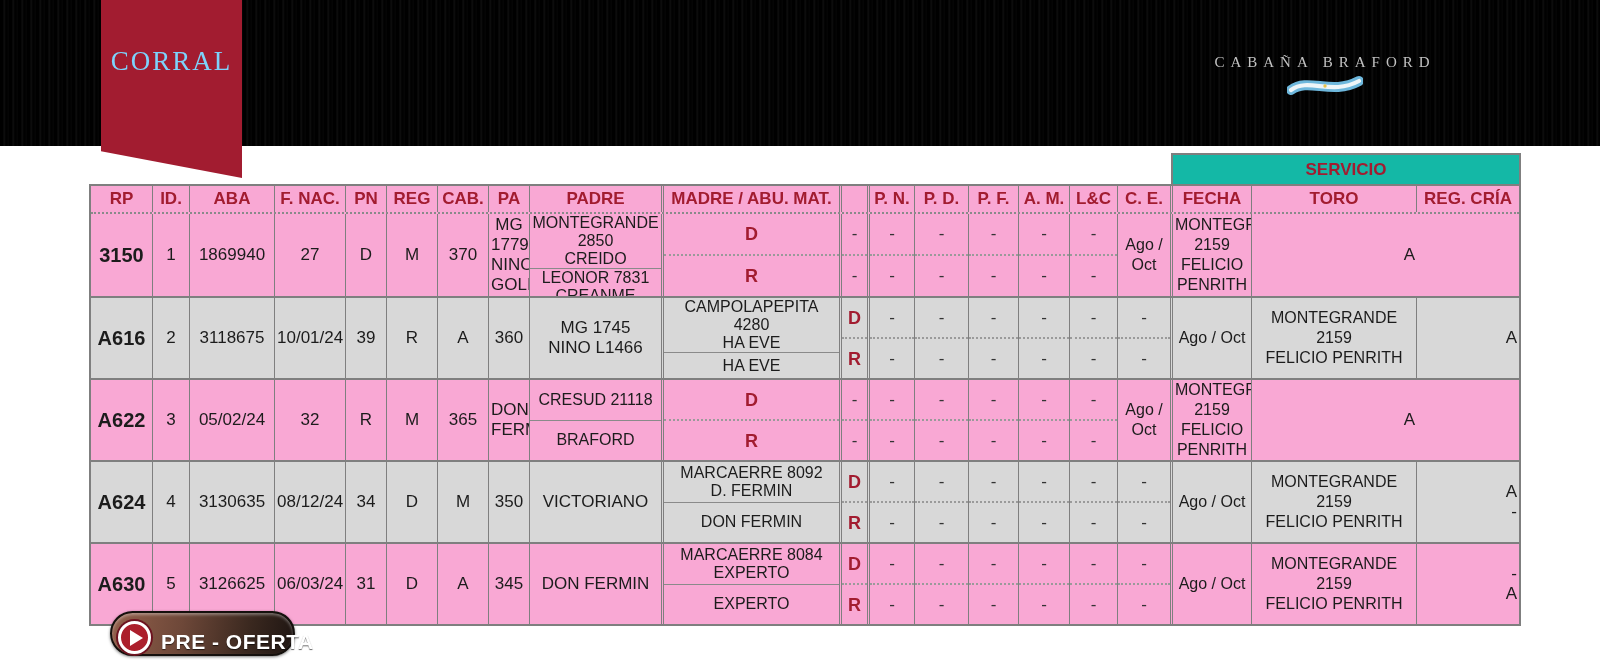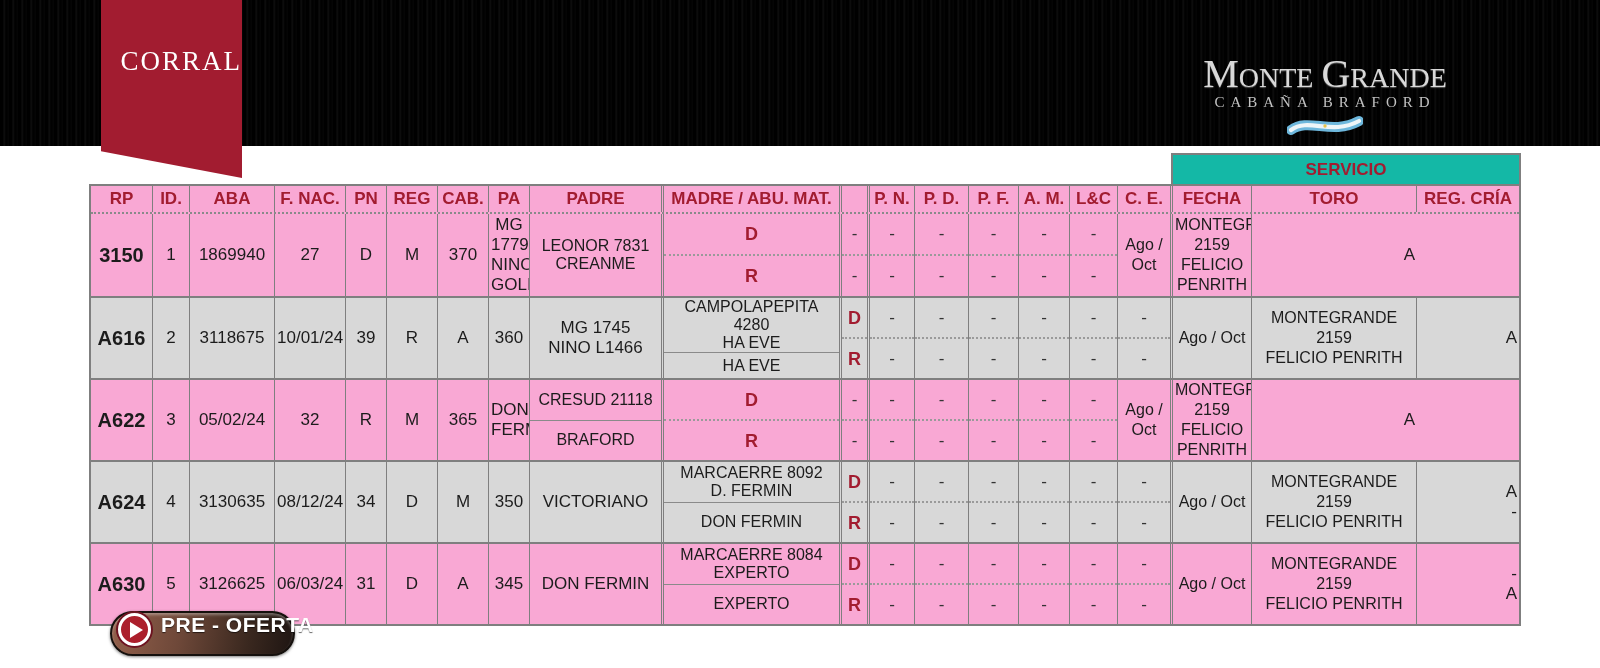--- a/index.html
+++ b/index.html
@@ -12,21 +12,21 @@
   *{margin:0;padding:0;box-sizing:border-box;}
   body{background:#fff;font-family:"Liberation Sans","DejaVu Sans",sans-serif;}
   .page{position:relative;width:1600px;height:668px;background:#fff;overflow:hidden;}
 
   
   .band{position:absolute;left:0;top:0;width:1600px;height:146px;background:#040404;
     background-image:repeating-linear-gradient(90deg,#000 0px,#000 3px,#101010 4px,#000 6px,#060606 9px);}
 
   
   .badge{position:absolute;left:101px;top:0;width:141px;height:178px;background:var(--maroon);
-    clip-path:polygon(0 0,100% 0,100% 100%,0 85%);text-align:right;color:#ffffff;z-index:3;}
+    clip-path:polygon(0 0,100% 0,100% 100%,0 85%);text-align:center;color:#7dd3fc;z-index:3;}
   .badge-label{font-family:"Liberation Serif","DejaVu Serif",serif;font-size:27px;letter-spacing:2px;padding-top:46px;}
   .badge-number{font-family:"Liberation Serif","DejaVu Serif",serif;font-size:60px;font-weight:bold;line-height:1;margin-top:1px;}
 
   
   .brand{position:absolute;left:1155px;top:54px;width:340px;text-align:center;color:#d6d6d6;}
   .brand-name{font-family:"Liberation Serif","DejaVu Serif",serif;font-variant:small-caps;font-size:40px;
     line-height:1;color:#d9d9d9;text-shadow:0 1px 1px #5a5a5a;}
   .brand-name .g{margin-left:8px;}
   .brand-sub{font-family:Liberation Serif, serif;font-size:15px;letter-spacing:6px;color:#c2c2c2;}
   .brand-flag{margin-top:2px;}
@@ -57,34 +57,33 @@
     font-size:16px;line-height:18px;text-align:center;padding:0 2px;}
   .half.top.dotted{border-bottom:2px dotted var(--dot);}
   .half.top.solid{border-bottom:1px solid #8a8a8a;}
   .drtxt{color:var(--maroon);font-weight:bold;font-size:18px;}
   .dash{font-size:17px;color:#333;}
 
   
   .preoferta{position:absolute;left:110px;top:611px;width:185px;height:45px;border-radius:23px;
     background:linear-gradient(100deg,#93604b 0%,#6e4839 38%,#3a281f 75%,#1e1512 100%);
     border:2px solid #15100d;box-shadow:inset 0 2px 3px rgba(255,255,255,.35),0 1px 3px rgba(0,0,0,.5);
-    display:flex;align-items:flex-start;padding-left:6px;gap:10px;cursor:pointer;z-index:6;}
+    display:flex;align-items:flex-end;padding-left:6px;gap:10px;cursor:pointer;z-index:6;}
   .play-circle{width:33px;height:33px;border-radius:50%;background:#AC1F2C;border:3px solid #fff;
     box-shadow:0 0 0 2px #6d1320;display:flex;align-items:center;justify-content:center;flex:0 0 auto;}
   .tri{width:0;height:0;border-left:13px solid #fff;border-top:8px solid transparent;border-bottom:8px solid transparent;margin-left:4px;}
   .pre-label{color:#fff;font-weight:bold;font-size:21px;letter-spacing:.5px;white-space:nowrap;text-shadow:0 1px 1px rgba(0,0,0,.6);}
 </style>
 </head>
 <body>
 
 <div class="page">
 
   <div class="band">
     <div class="brand">
-      <div class="brand-name"><span>Monte</span><span class="g">Grande</span></div>
       <div class="brand-sub">CABAÑA BRAFORD</div>
       <div class="brand-flag">
         <svg width="76" height="26" viewBox="0 0 76 26">
           <path d="M4 17 C 22 4, 44 23, 72 8" stroke="#6db7dc" stroke-width="10" fill="none" stroke-linecap="round"></path>
           <path d="M4 17 C 22 4, 44 23, 72 8" stroke="#eef5f8" stroke-width="4.2" fill="none" stroke-linecap="round"></path>
           <circle cx="38" cy="13" r="1.7" fill="#e8c44a"></circle>
         </svg>
       </div>
     </div>
   </div>
@@ -139,20 +138,24 @@
             <div class="line">M</div>
           </div>
           <div class="cell">
             <div class="line">370</div>
           </div>
           <div class="cell">
             <div class="line">MG 1779</div>
             <div class="line">NINOX GOLIAT</div>
           </div>
           <div class="cell split">
+            <div class="half top solid">
+              <div class="line">MONTEGRANDE 2850</div>
+              <div class="line">CREIDO</div>
+            </div>
             <div class="half bot">
               <div class="line">LEONOR 7831</div>
               <div class="line">CREANME</div>
             </div>
           </div>
           <div class="cell split">
             <div class="half top dotted drtxt">
               <div class="line">D</div>
             </div>
             <div class="half bot drtxt">

